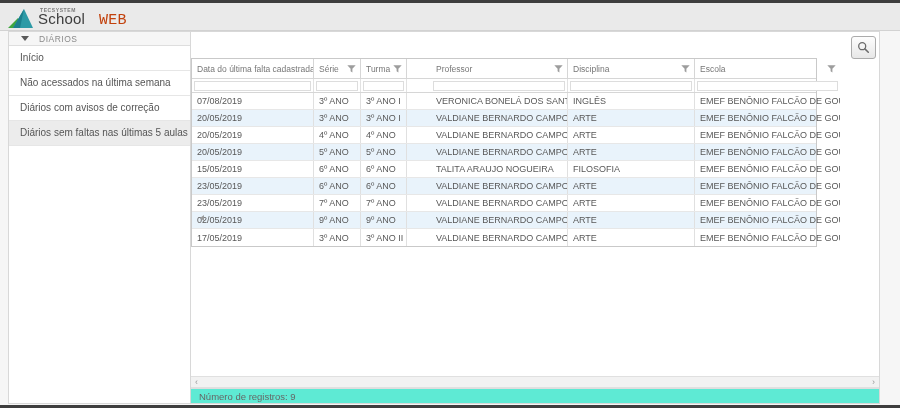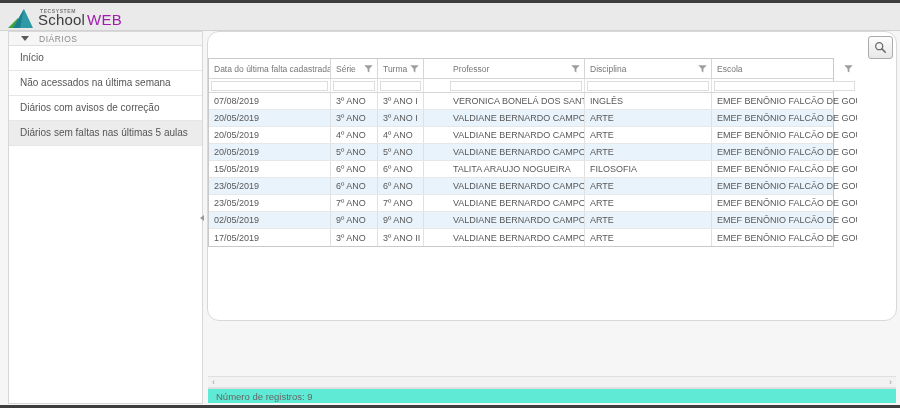--- a/index.html
+++ b/index.html
@@ -22,26 +22,26 @@
     background: #eaeaea; border-bottom: 1px solid #d2d2d2;
   }
   .logo { position: absolute; left: 8px; top: 2px; height: 25px; display: flex; align-items: flex-end; }
   .logo-icon { display: block; margin-right: 2px; }
   .logo-text { position: relative; padding-bottom: 1px; }
   .brand-small {
     position: absolute; top: -3px; left: 2px;
     font-size: 5px; letter-spacing: 0.6px; color: #7a7a7a; font-weight: bold;
   }
   .brand-main { font-size: 15px; color: #3d3d3d; letter-spacing: 0.2px; }
-  .brand-suffix { color: #a21caf; font-weight: 300; margin-left: 2px; }
+  .brand-suffix { color: #c2410c; font-weight: 300; margin-left: 14px; font-family: Liberation Mono, monospace; }
 
   
   .panel { position: absolute; background: #ffffff; border: 1px solid #d8d8d8; }
   .sidebar { left: 8px; top: 31px; width: 195px; height: 373px; }
-  .main { left: 207px; top: 31px; width: 690px; height: 290px; border-radius: 12px; }
+  .main { left: 190px; top: 31px; width: 690px; height: 373px; }
 
   
   .side-header {
     height: 14px; background: #f6f6f6; border-bottom: 1px solid #dedede;
     display: flex; align-items: center; padding-left: 12px; cursor: pointer;
   }
   .caret-down {
     width: 0; height: 0; margin-right: 10px;
     border-left: 4px solid transparent; border-right: 4px solid transparent;
     border-top: 5px solid #5a5a5a;

